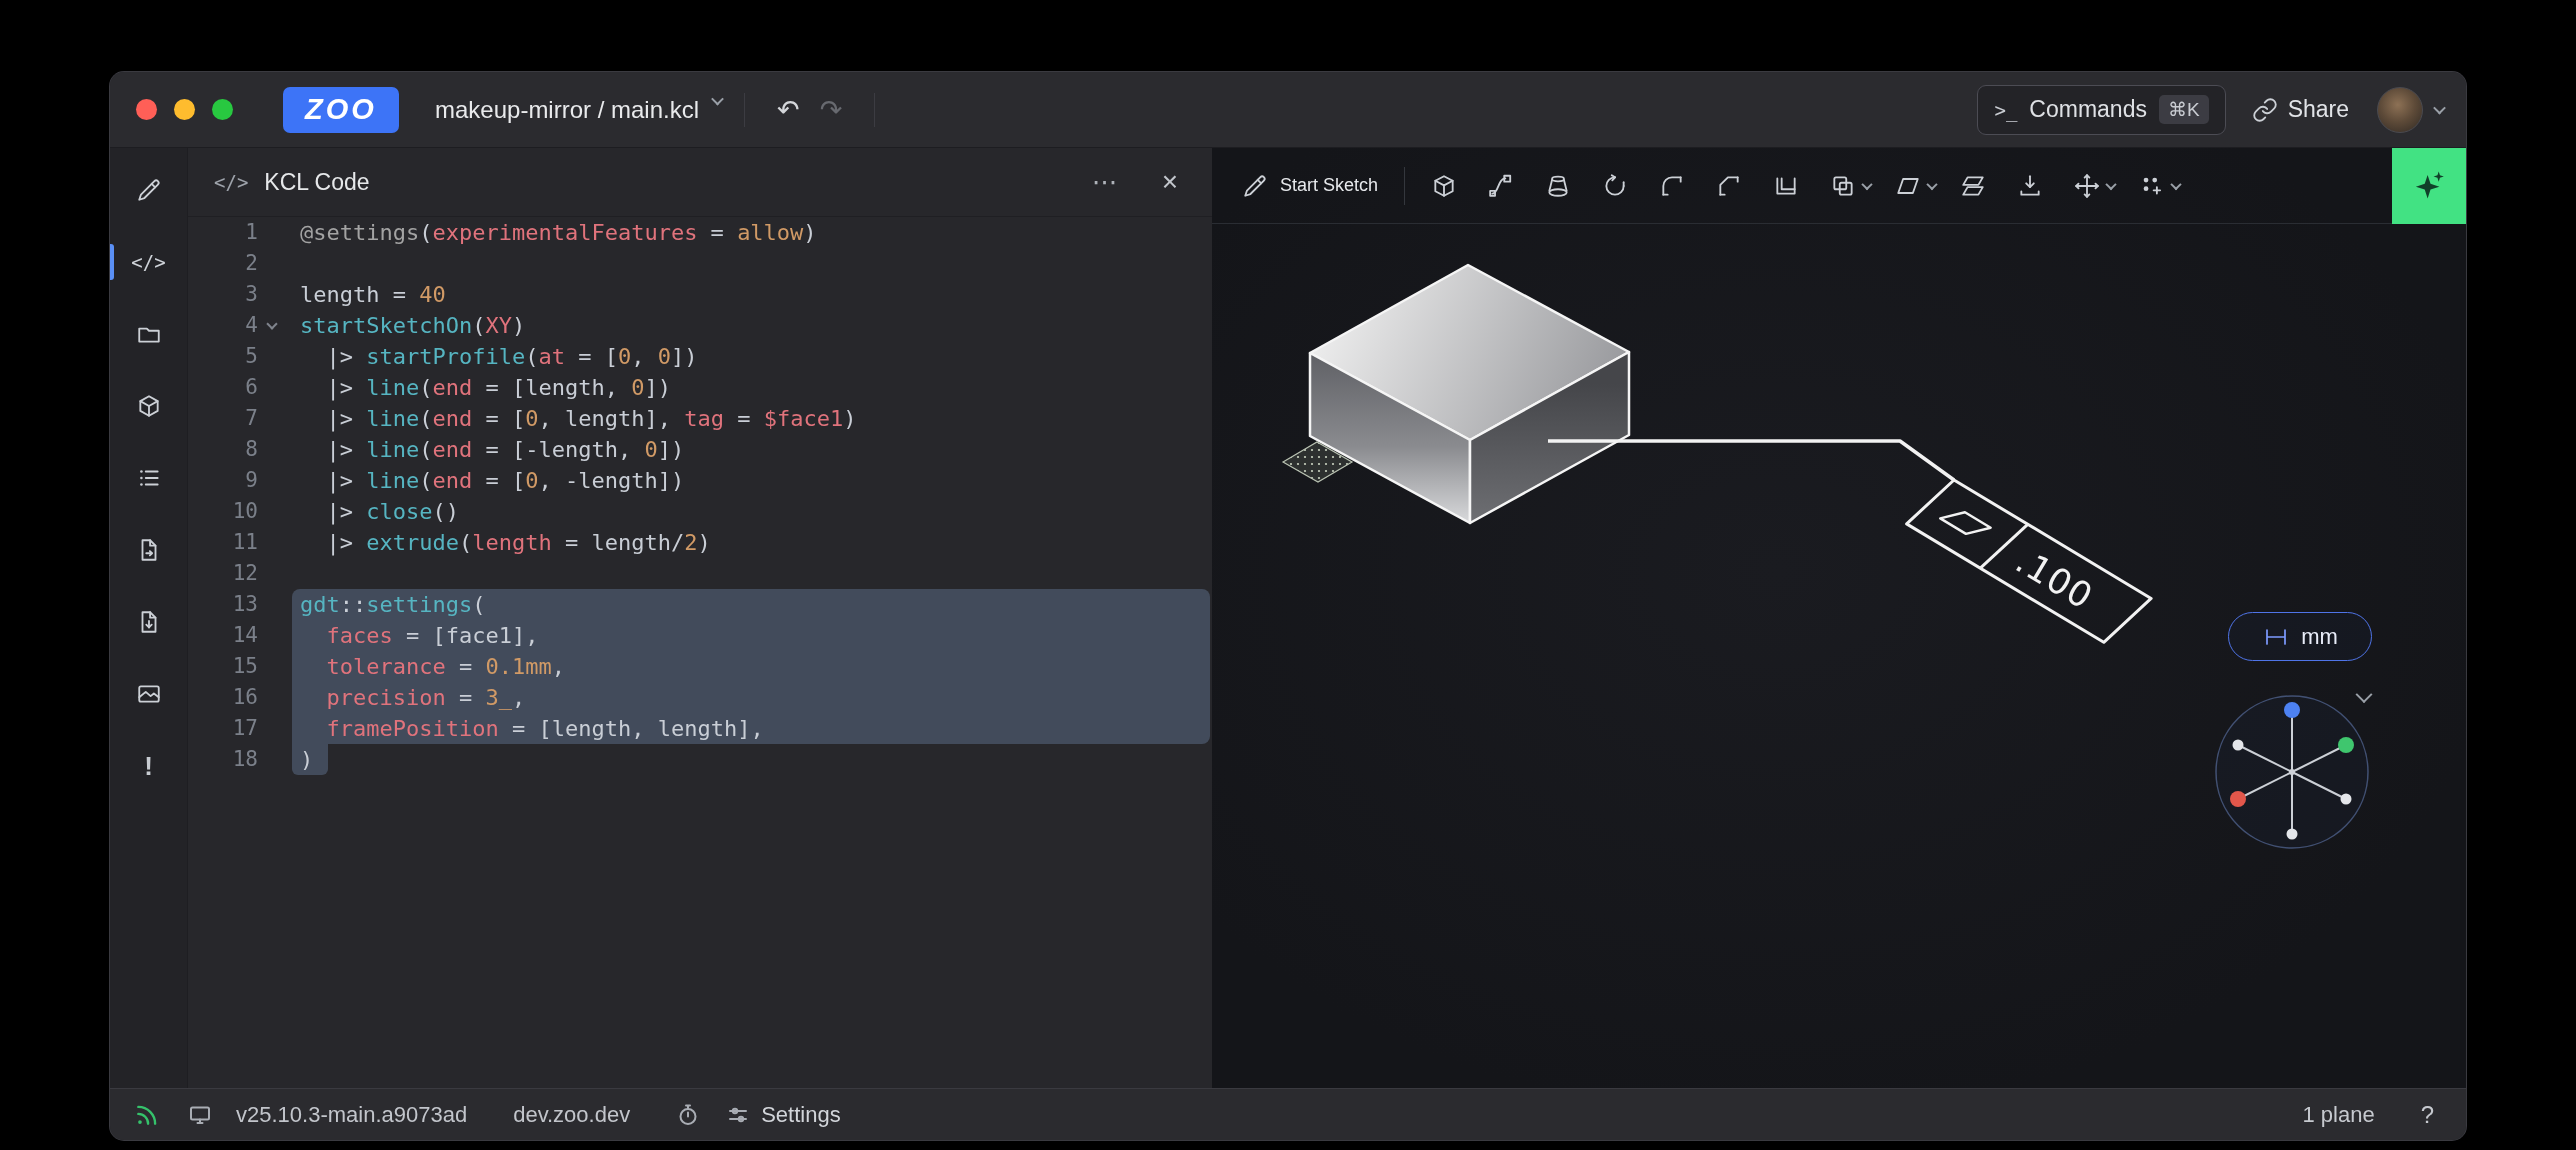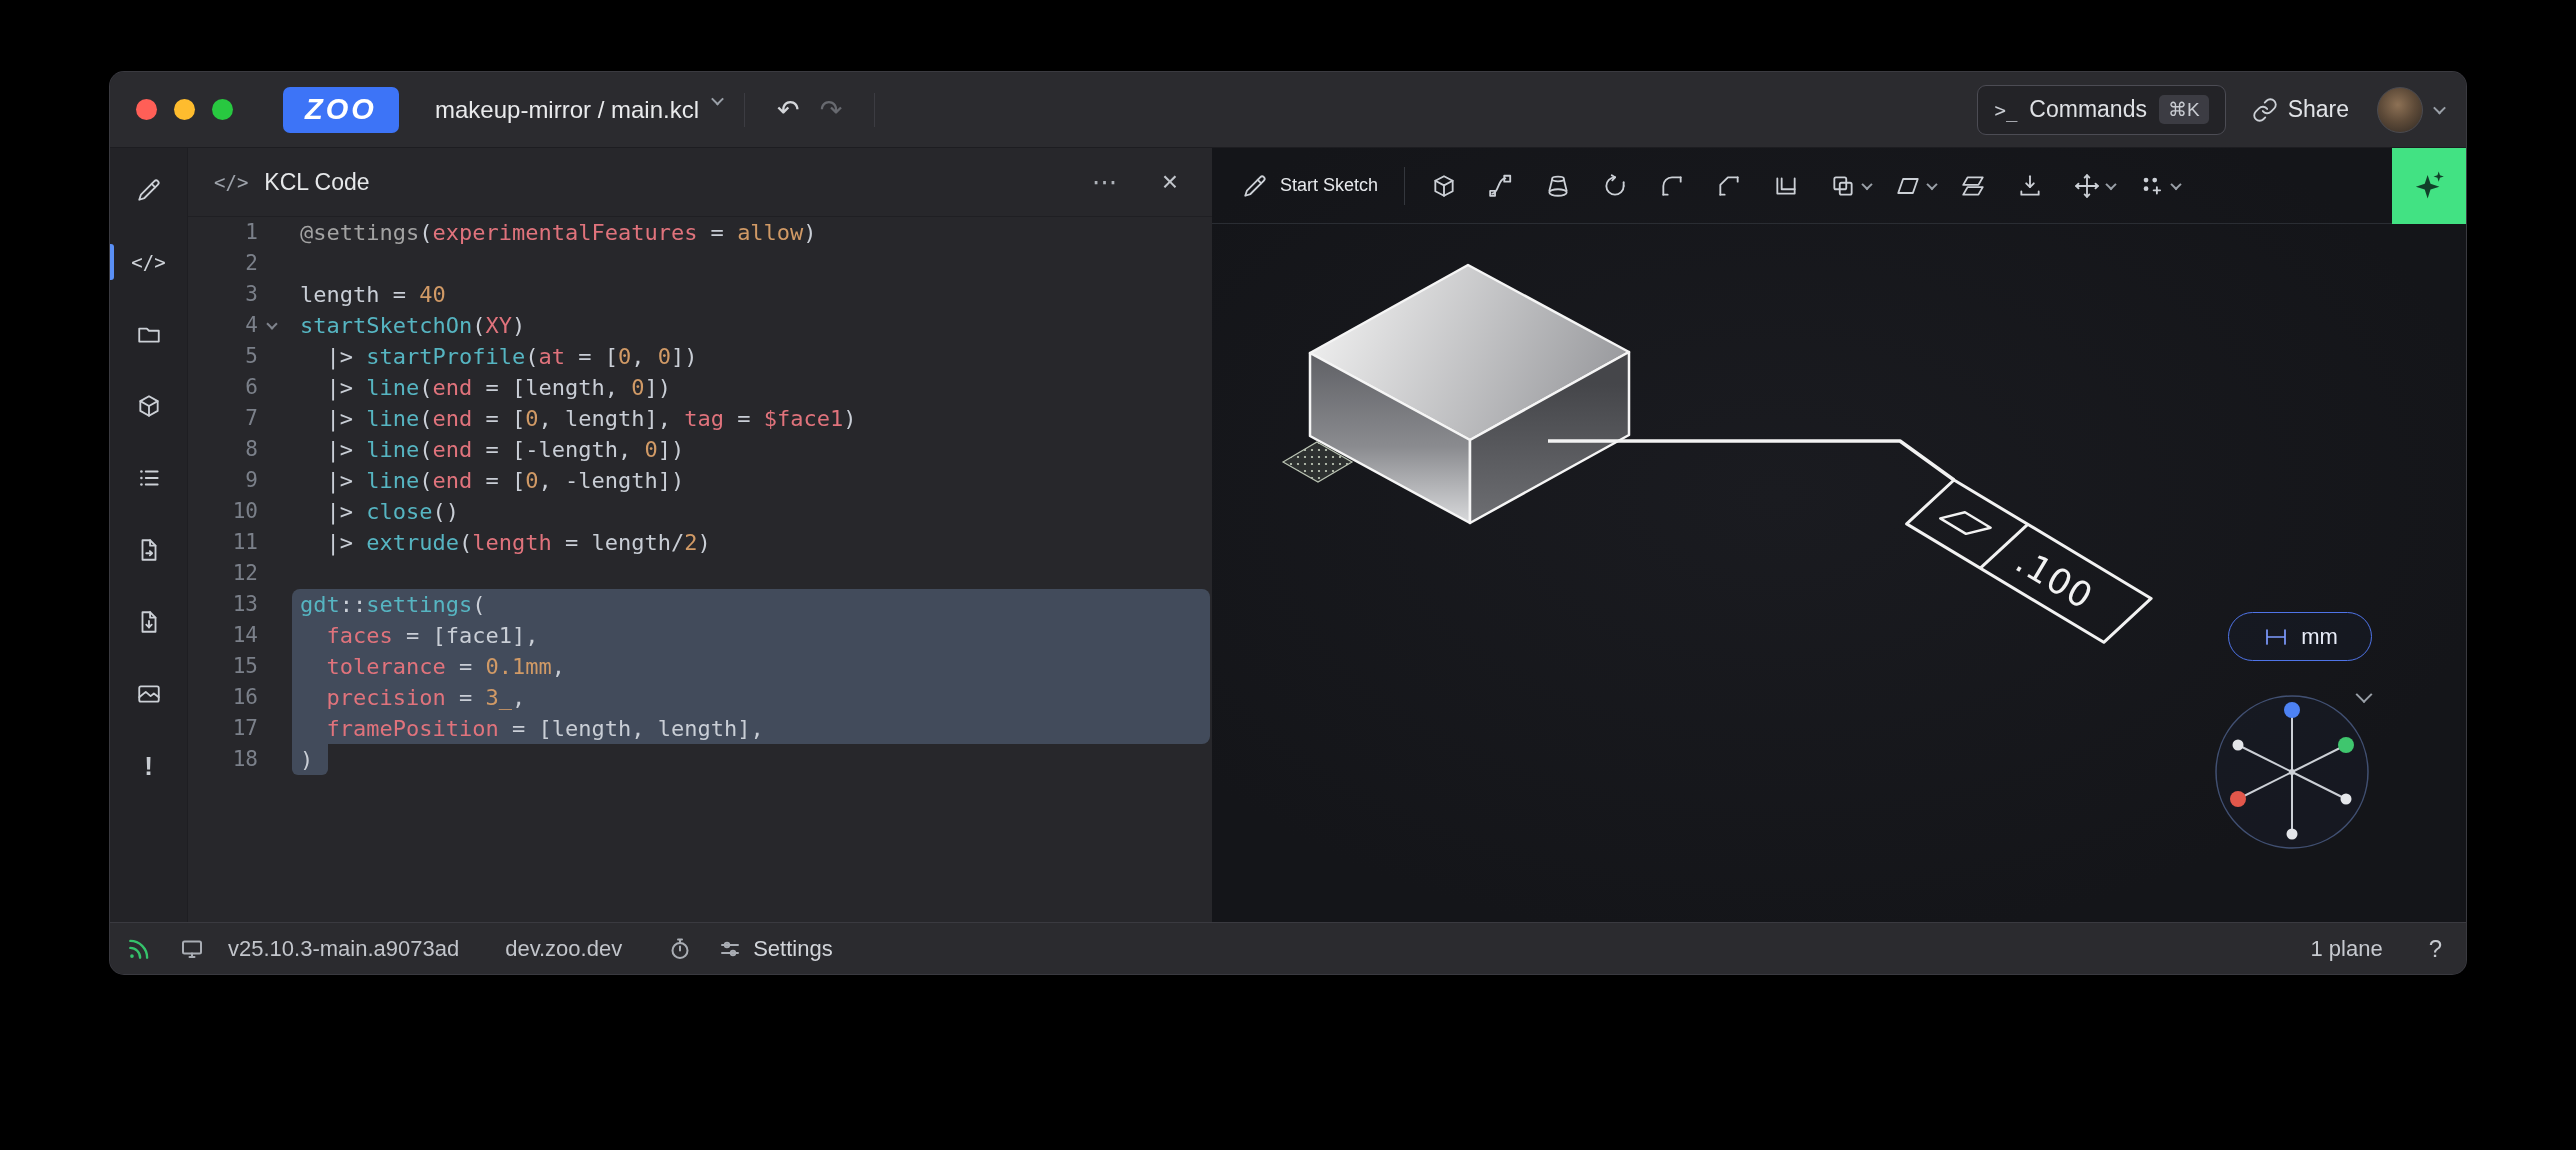--- a/index.html
+++ b/index.html
@@ -1,20 +1,20 @@
 <!DOCTYPE html>
 <html><head>
 <meta charset="utf-8">
 <style>
   * { margin:0; padding:0; box-sizing:border-box; }
   html,body { background:#000; }
   body { width:2576px; height:1150px; font-family:"Liberation Sans","DejaVu Sans",sans-serif; overflow:hidden; }
   .stage { position:relative; width:2576px; height:1150px; background:#000; }
 
-  .window { position:absolute; left:110px; top:72px; width:2356px; height:902px;
+  .window { position:absolute; left:110px; top:72px; width:2356px; height:1068px;
             background:#28282c; border-radius:14px; overflow:hidden;
             box-shadow:0 0 0 1px #3a3a40, 0 40px 90px rgba(0,0,0,.85);
             display:flex; flex-direction:column; }
 
   
   .titlebar { height:76px; flex:0 0 76px; background:#2b2b2f; border-bottom:1px solid #1d1d21;
               display:flex; align-items:center; padding:0 22px; }
   .lights { display:flex; gap:17px; margin-left:4px; }
   .light { width:21px; height:21px; border-radius:50%; display:inline-block; }
   .light.red{ background:#ff5f57; } .light.yellow{ background:#febc2e; } .light.green{ background:#28c840; }
@@ -89,21 +89,21 @@
 
   .units-btn { position:absolute; left:1016px; top:464px; width:144px; height:49px;
                background:rgba(25,32,52,0.25); border:1.5px solid #4f74e8; border-radius:25px;
                display:flex; align-items:center; justify-content:center; gap:11px;
                color:#e8ecf8; font-size:22px; cursor:pointer; font-family:"Liberation Sans","DejaVu Sans",sans-serif; }
   .vp-chev { position:absolute; left:1146px; top:542px; width:12px; height:12px; border-width:2.5px; cursor:pointer; }
   .gizmo { position:absolute; left:1002px; top:546px; width:156px; height:156px; cursor:pointer; }
 
   
   .statusbar { height:52px; flex:0 0 52px; background:#2b2b2f; border-top:1px solid #3a3a40;
-               display:flex; align-items:center; padding:0 16px; color:#c2c5cb; font-size:22px; }
+               display:flex; align-items:center; padding:0 24px; color:#c2c5cb; font-size:22px; }
   .statusbar .sb-item { display:flex; align-items:center; }
   .sb-version { margin-left:24px; }
   .sb-env { margin-left:46px; }
   .sb-clock { margin-left:46px; }
   .sb-settings { margin-left:26px; background:none; border:none; display:flex; align-items:center; gap:11px;
                  color:#d2d5da; font-size:22px; cursor:pointer; }
   .sb-planes { color:#c6c9cf; }
   .sb-help { margin-left:46px; margin-right:8px; font-size:24px; color:#c6c9cf; cursor:pointer; }
   .sb-monitor { margin-left:28px; }
 </style>

